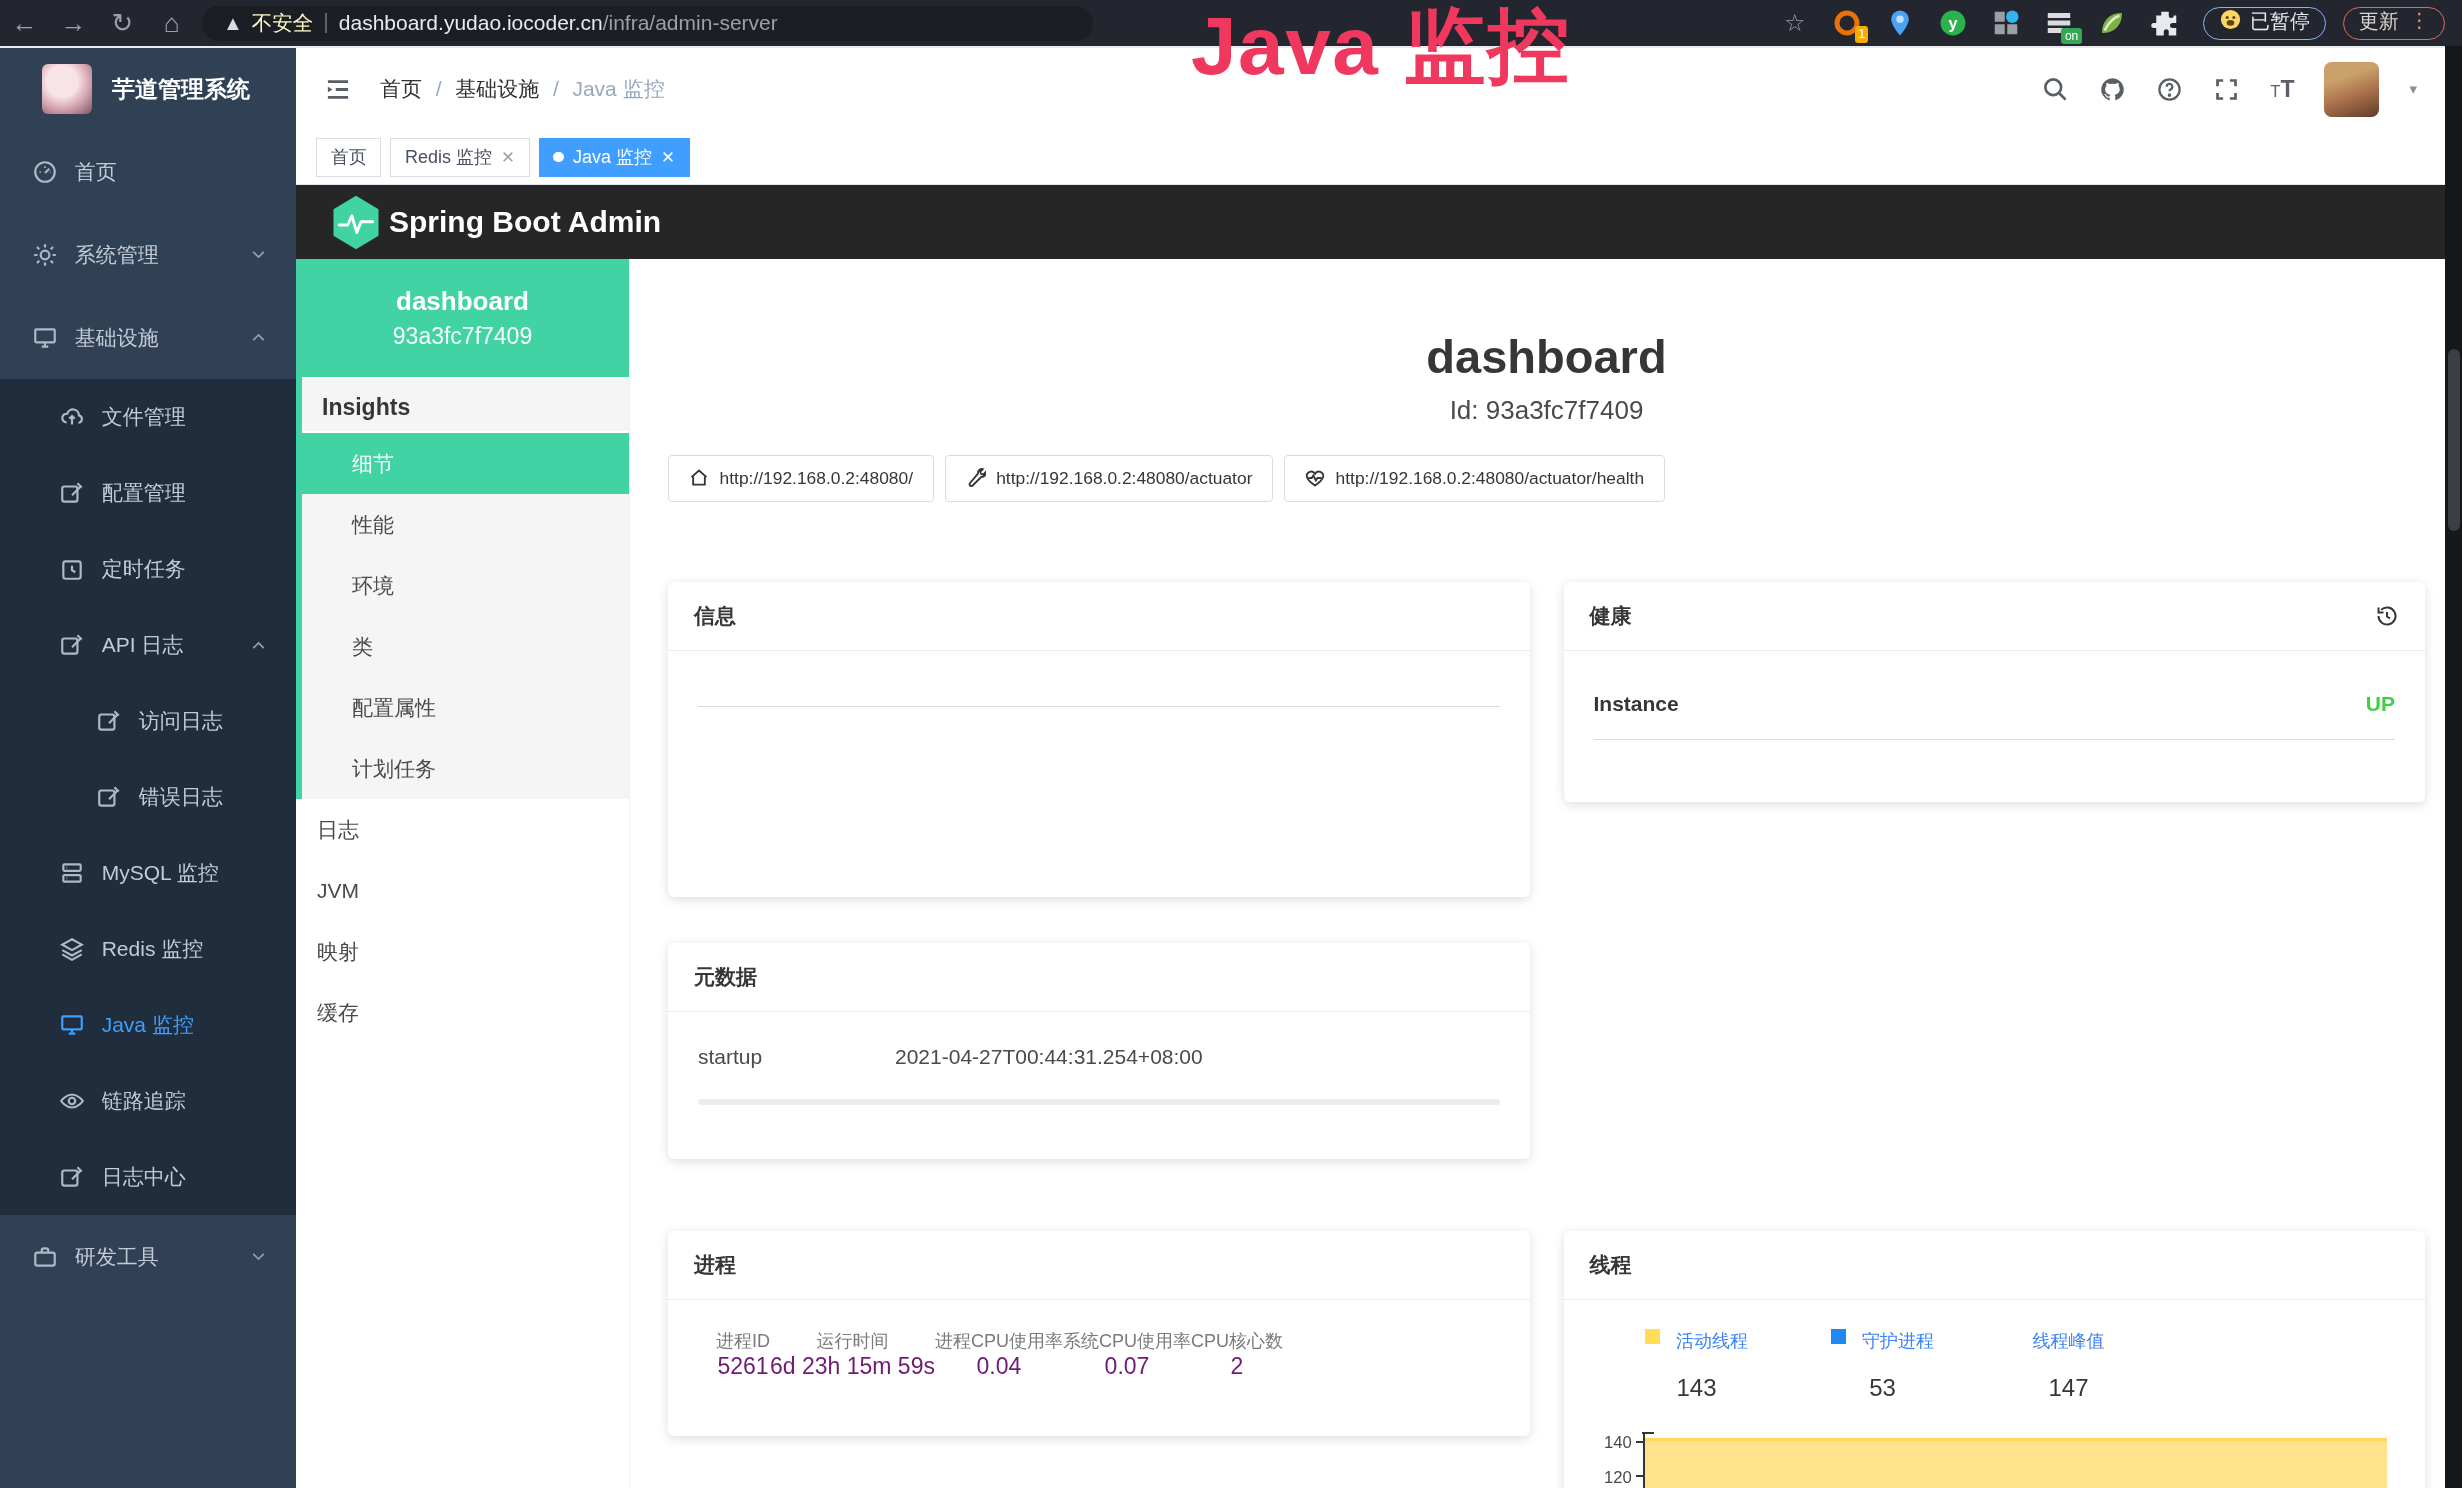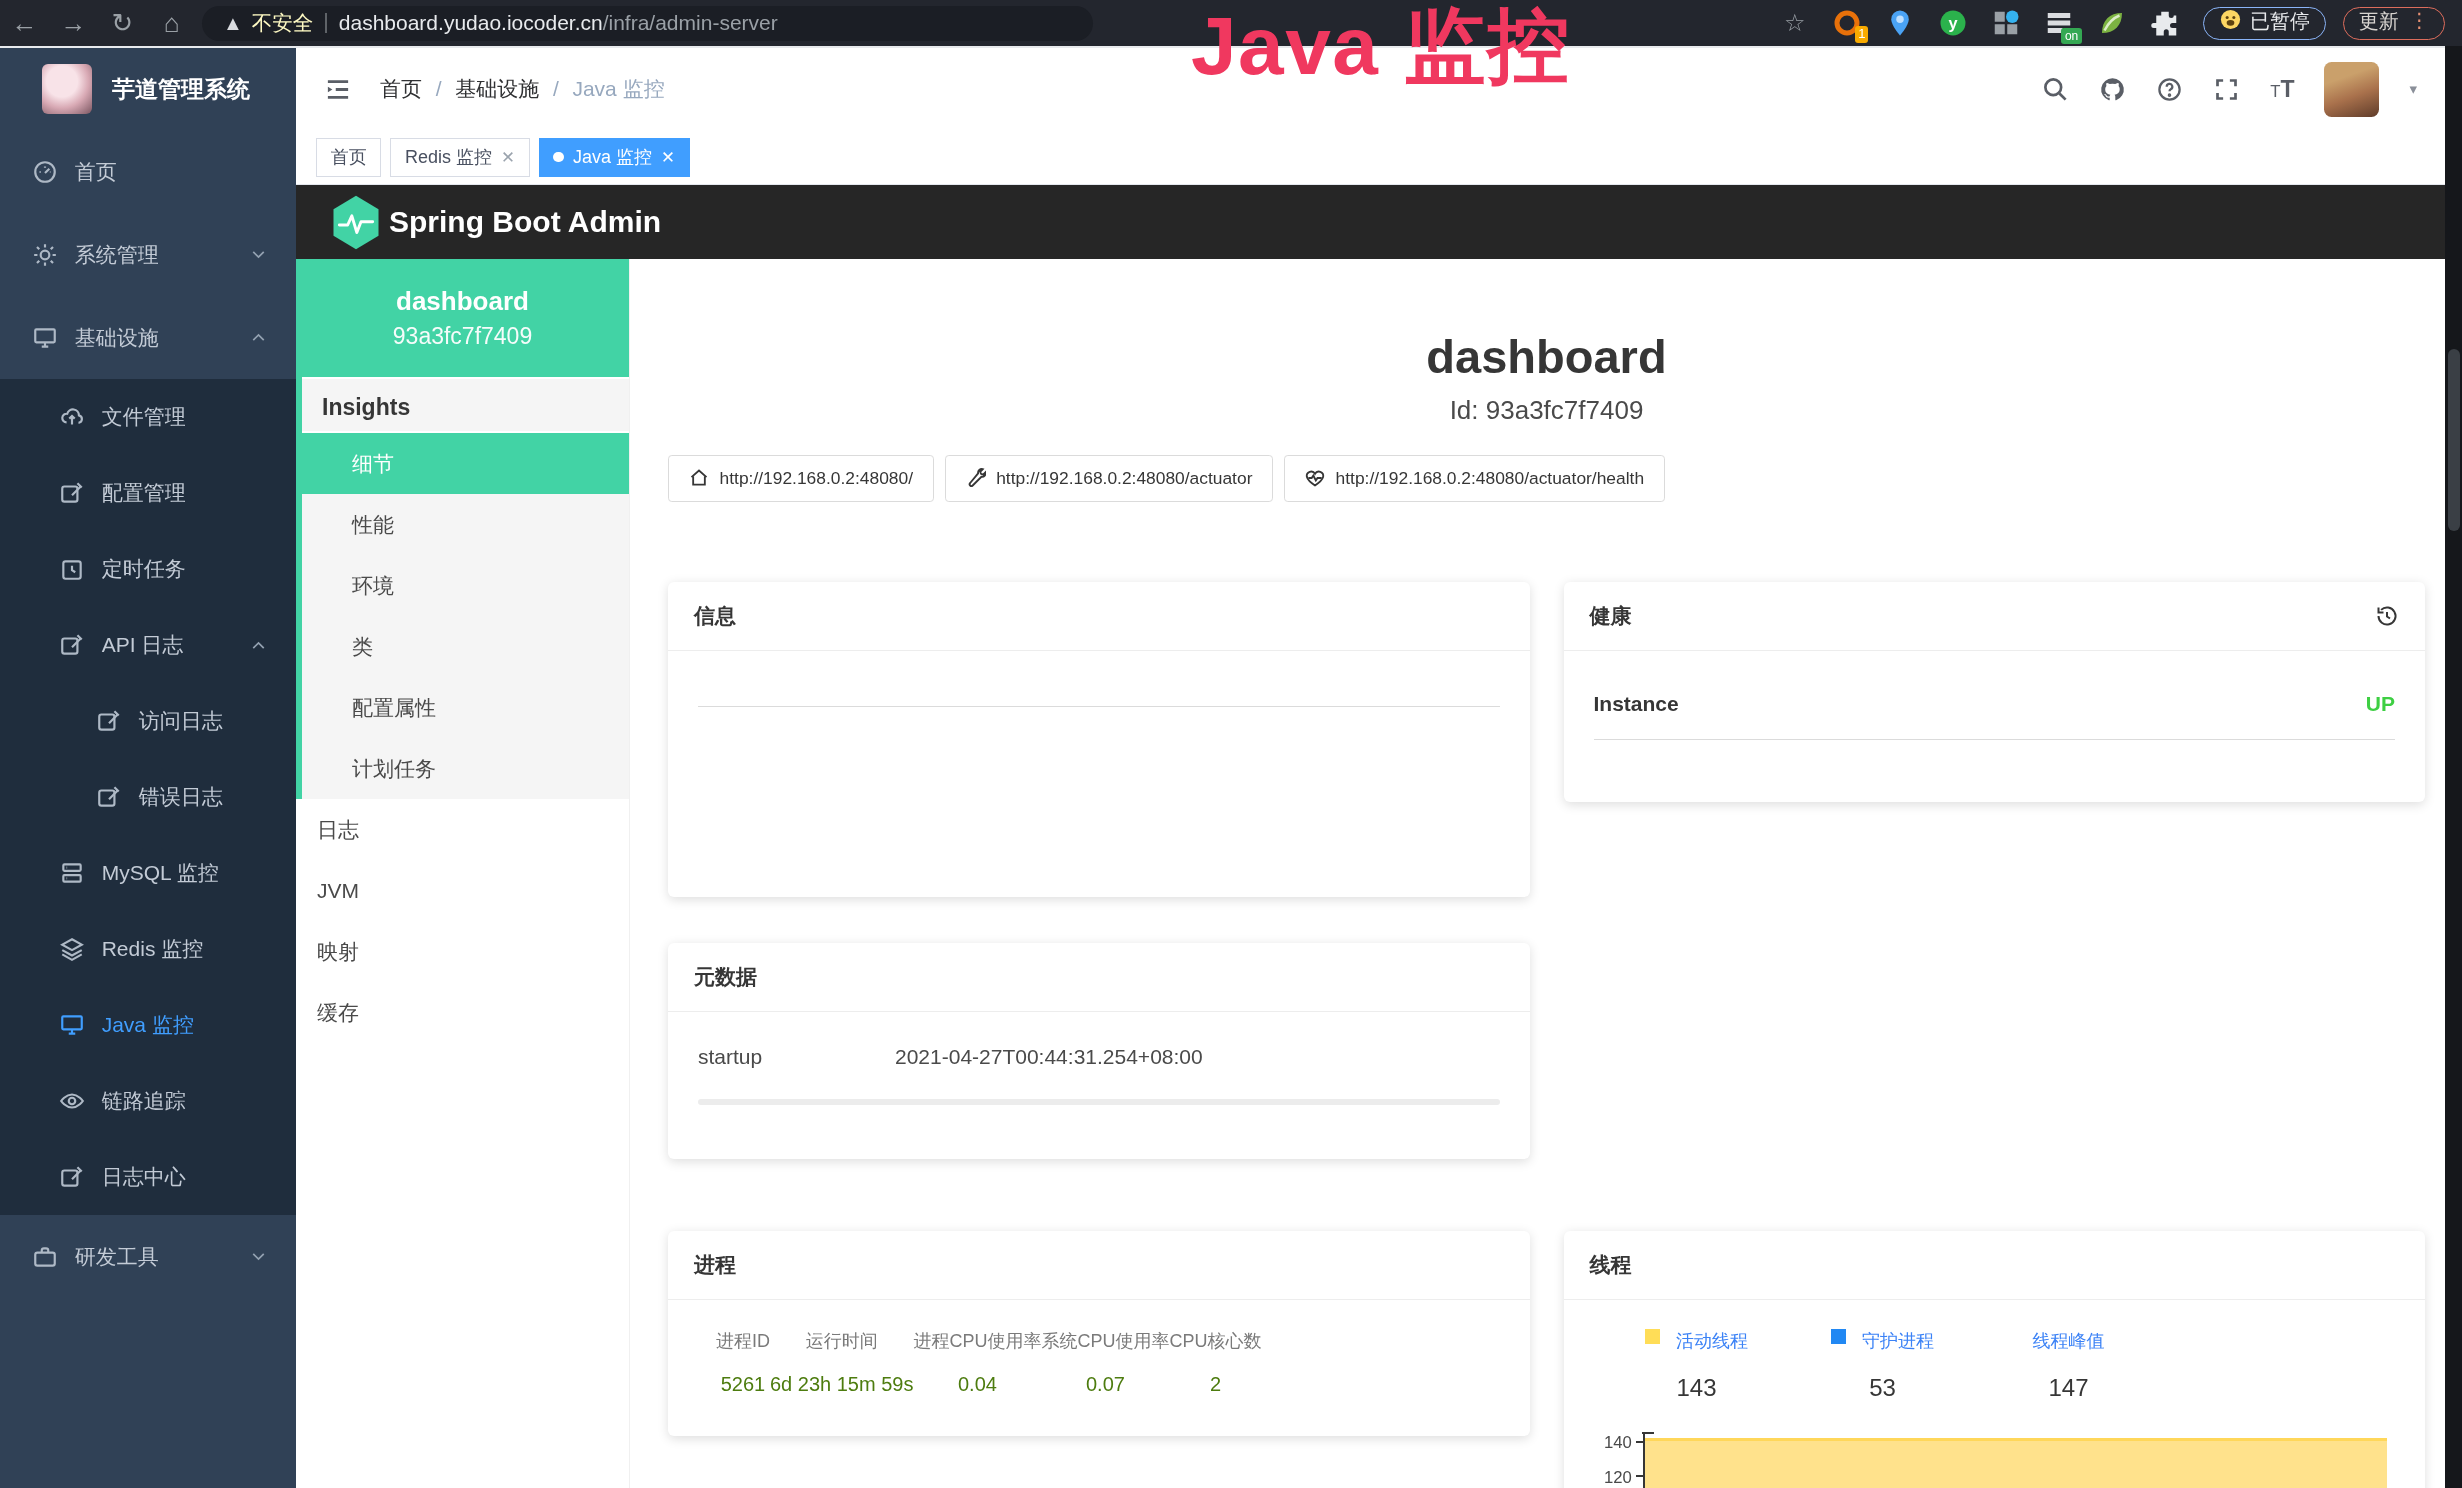--- a/index.html
+++ b/index.html
@@ -116,21 +116,21 @@
   .health-row .hl{color:#363636;font-weight:600}
   .health-row .hs{margin-left:auto;font-weight:700}
 
   .meta-card{height:216px}
   .meta-divider{height:6px;background:#ececec;border-radius:3px;margin-top:27px}
 
   .proc-card{height:205px}
   .ptable{display:flex;margin-left:18px}
   .pcol{text-align:center}
   .pcol .ph{font-size:18px;color:#7a7a7a}
-  .pcol .pv{font-size:20px;color:#4d7c0f;margin-top:20px}
+  .pcol .pv{font-size:23px;color:#701a75;}
 
   .threads-card{height:425px}
   .tstats{display:flex;gap:72px;margin-left:46px}
   .tstat{text-align:center;min-width:114px}
   .tleg{font-size:18px;color:#3b82f6;display:flex;align-items:flex-start;justify-content:center;gap:16px}
   .tsq{width:15px;height:15px;display:inline-block}
   .tval{font-size:24px;color:#363636;margin-top:21px}
   .t-chart{display:flex;margin-top:30px;height:114px}
   .t-ylabels{position:relative;width:49px;flex:none}
   .t-ylabels div{position:absolute;right:10.6px;font-size:16.7px;color:#4a4a4a}

